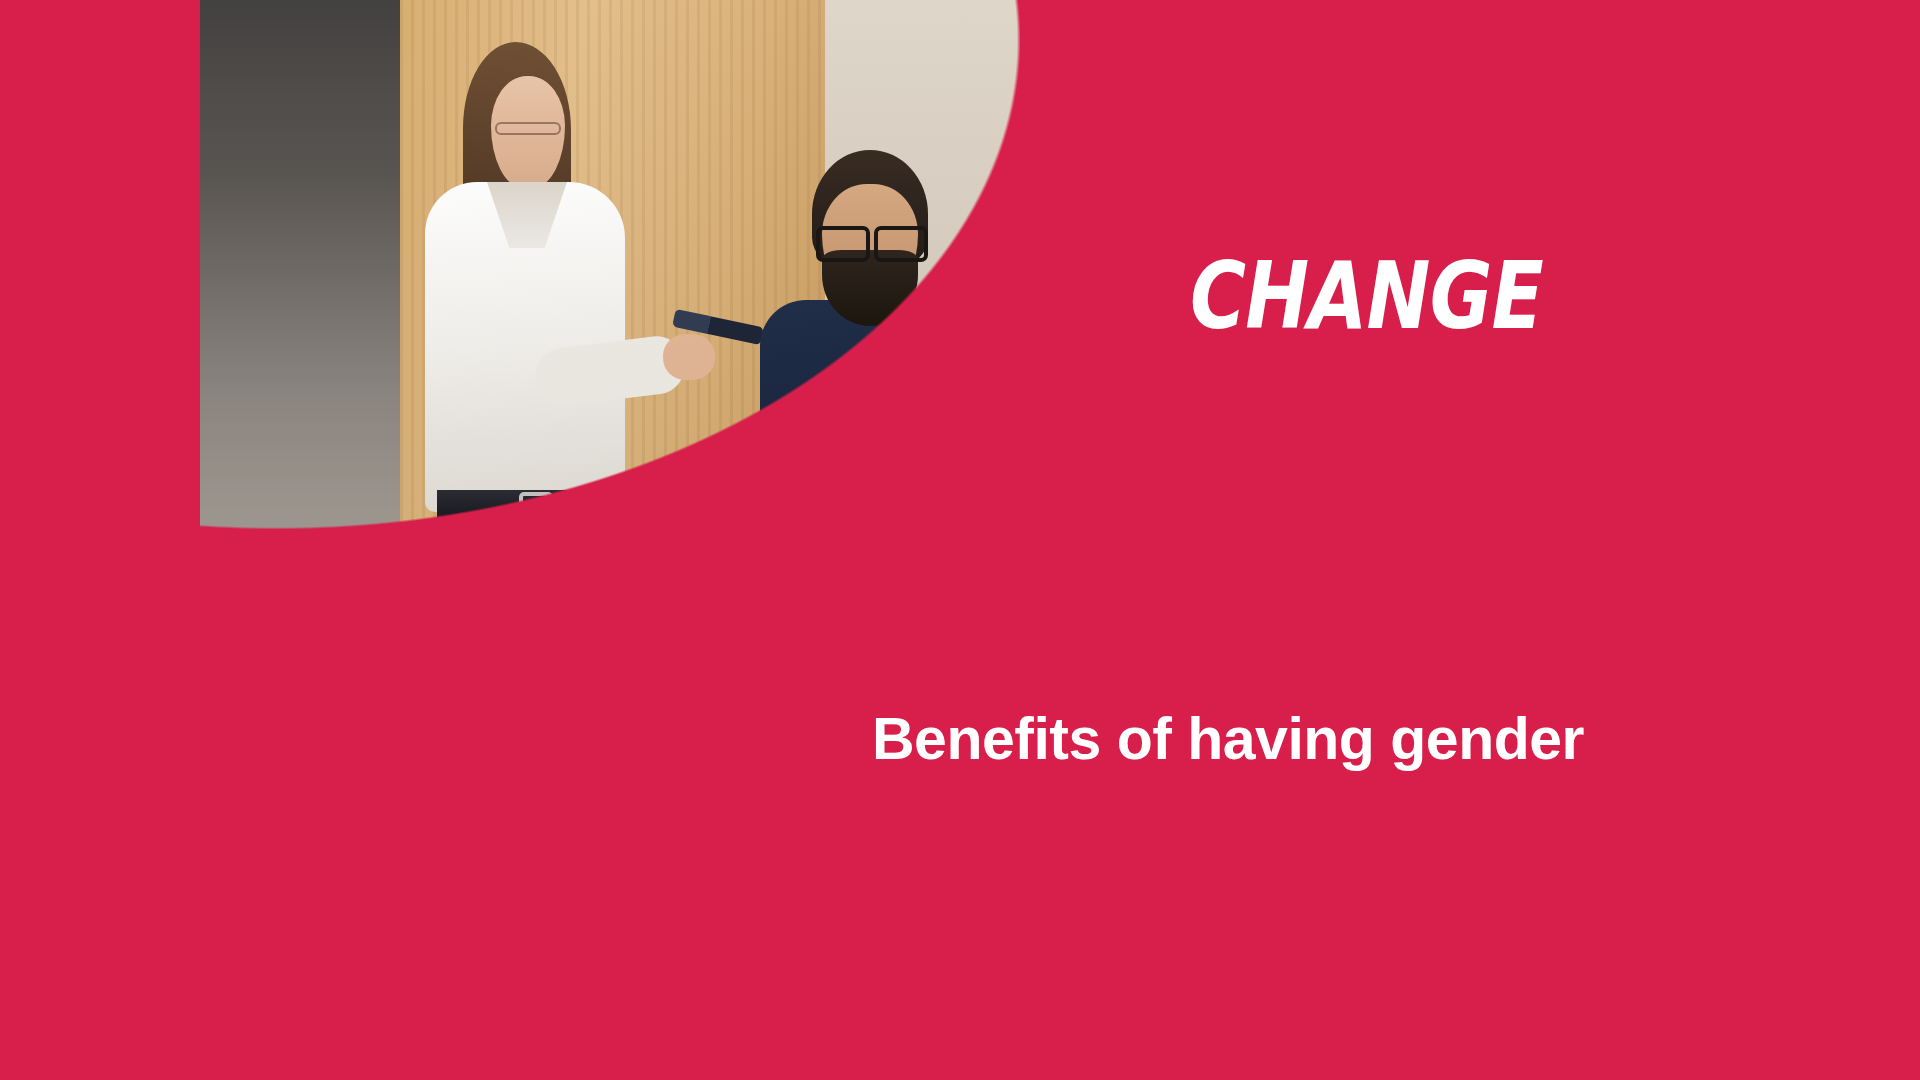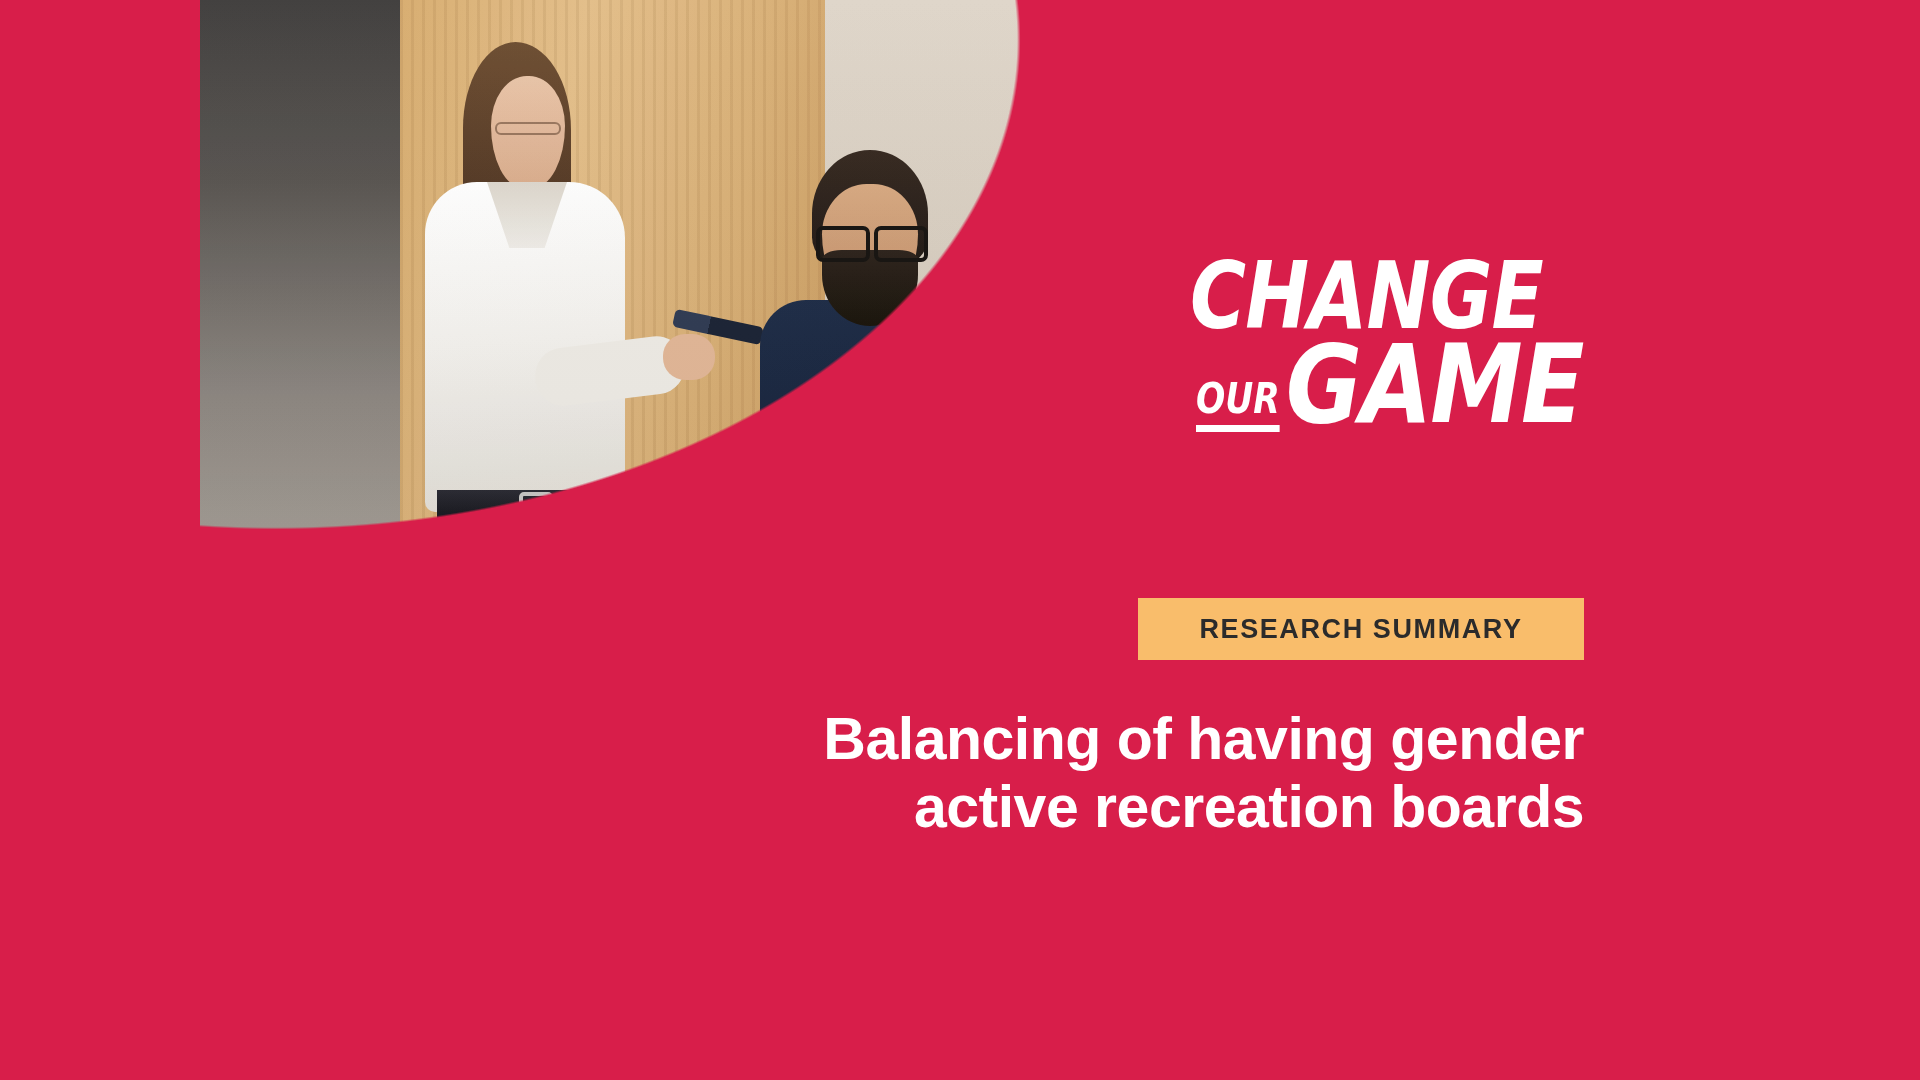--- a/index.html
+++ b/index.html
@@ -357,28 +357,20 @@
       <div class="laptop-b"></div>
       <div class="glass"></div>
       <div class="chair-a"></div>
 
       <div class="photo-soften"></div>
     </div>
   </div>
 
   <div class="logo">
     <div class="logo-change">CHANGE</div>
-    <div class="logo-row2">
-      <span class="logo-our">OUR</span>
-      <span class="logo-game">GAME</span>
-    </div>
   </div>
 
-  <div class="badge">
-    <span class="badge-text">RESEARCH SUMMARY</span>
-  </div>
 
   <h1 class="title">
-    <span class="title-line">Balancing of having gender</span>
-    <span class="title-line">active recreation boards</span>
+    <span class="title-line">Benefits of having gender</span>
   </h1>
 
 </div>
 
 </body></html>

